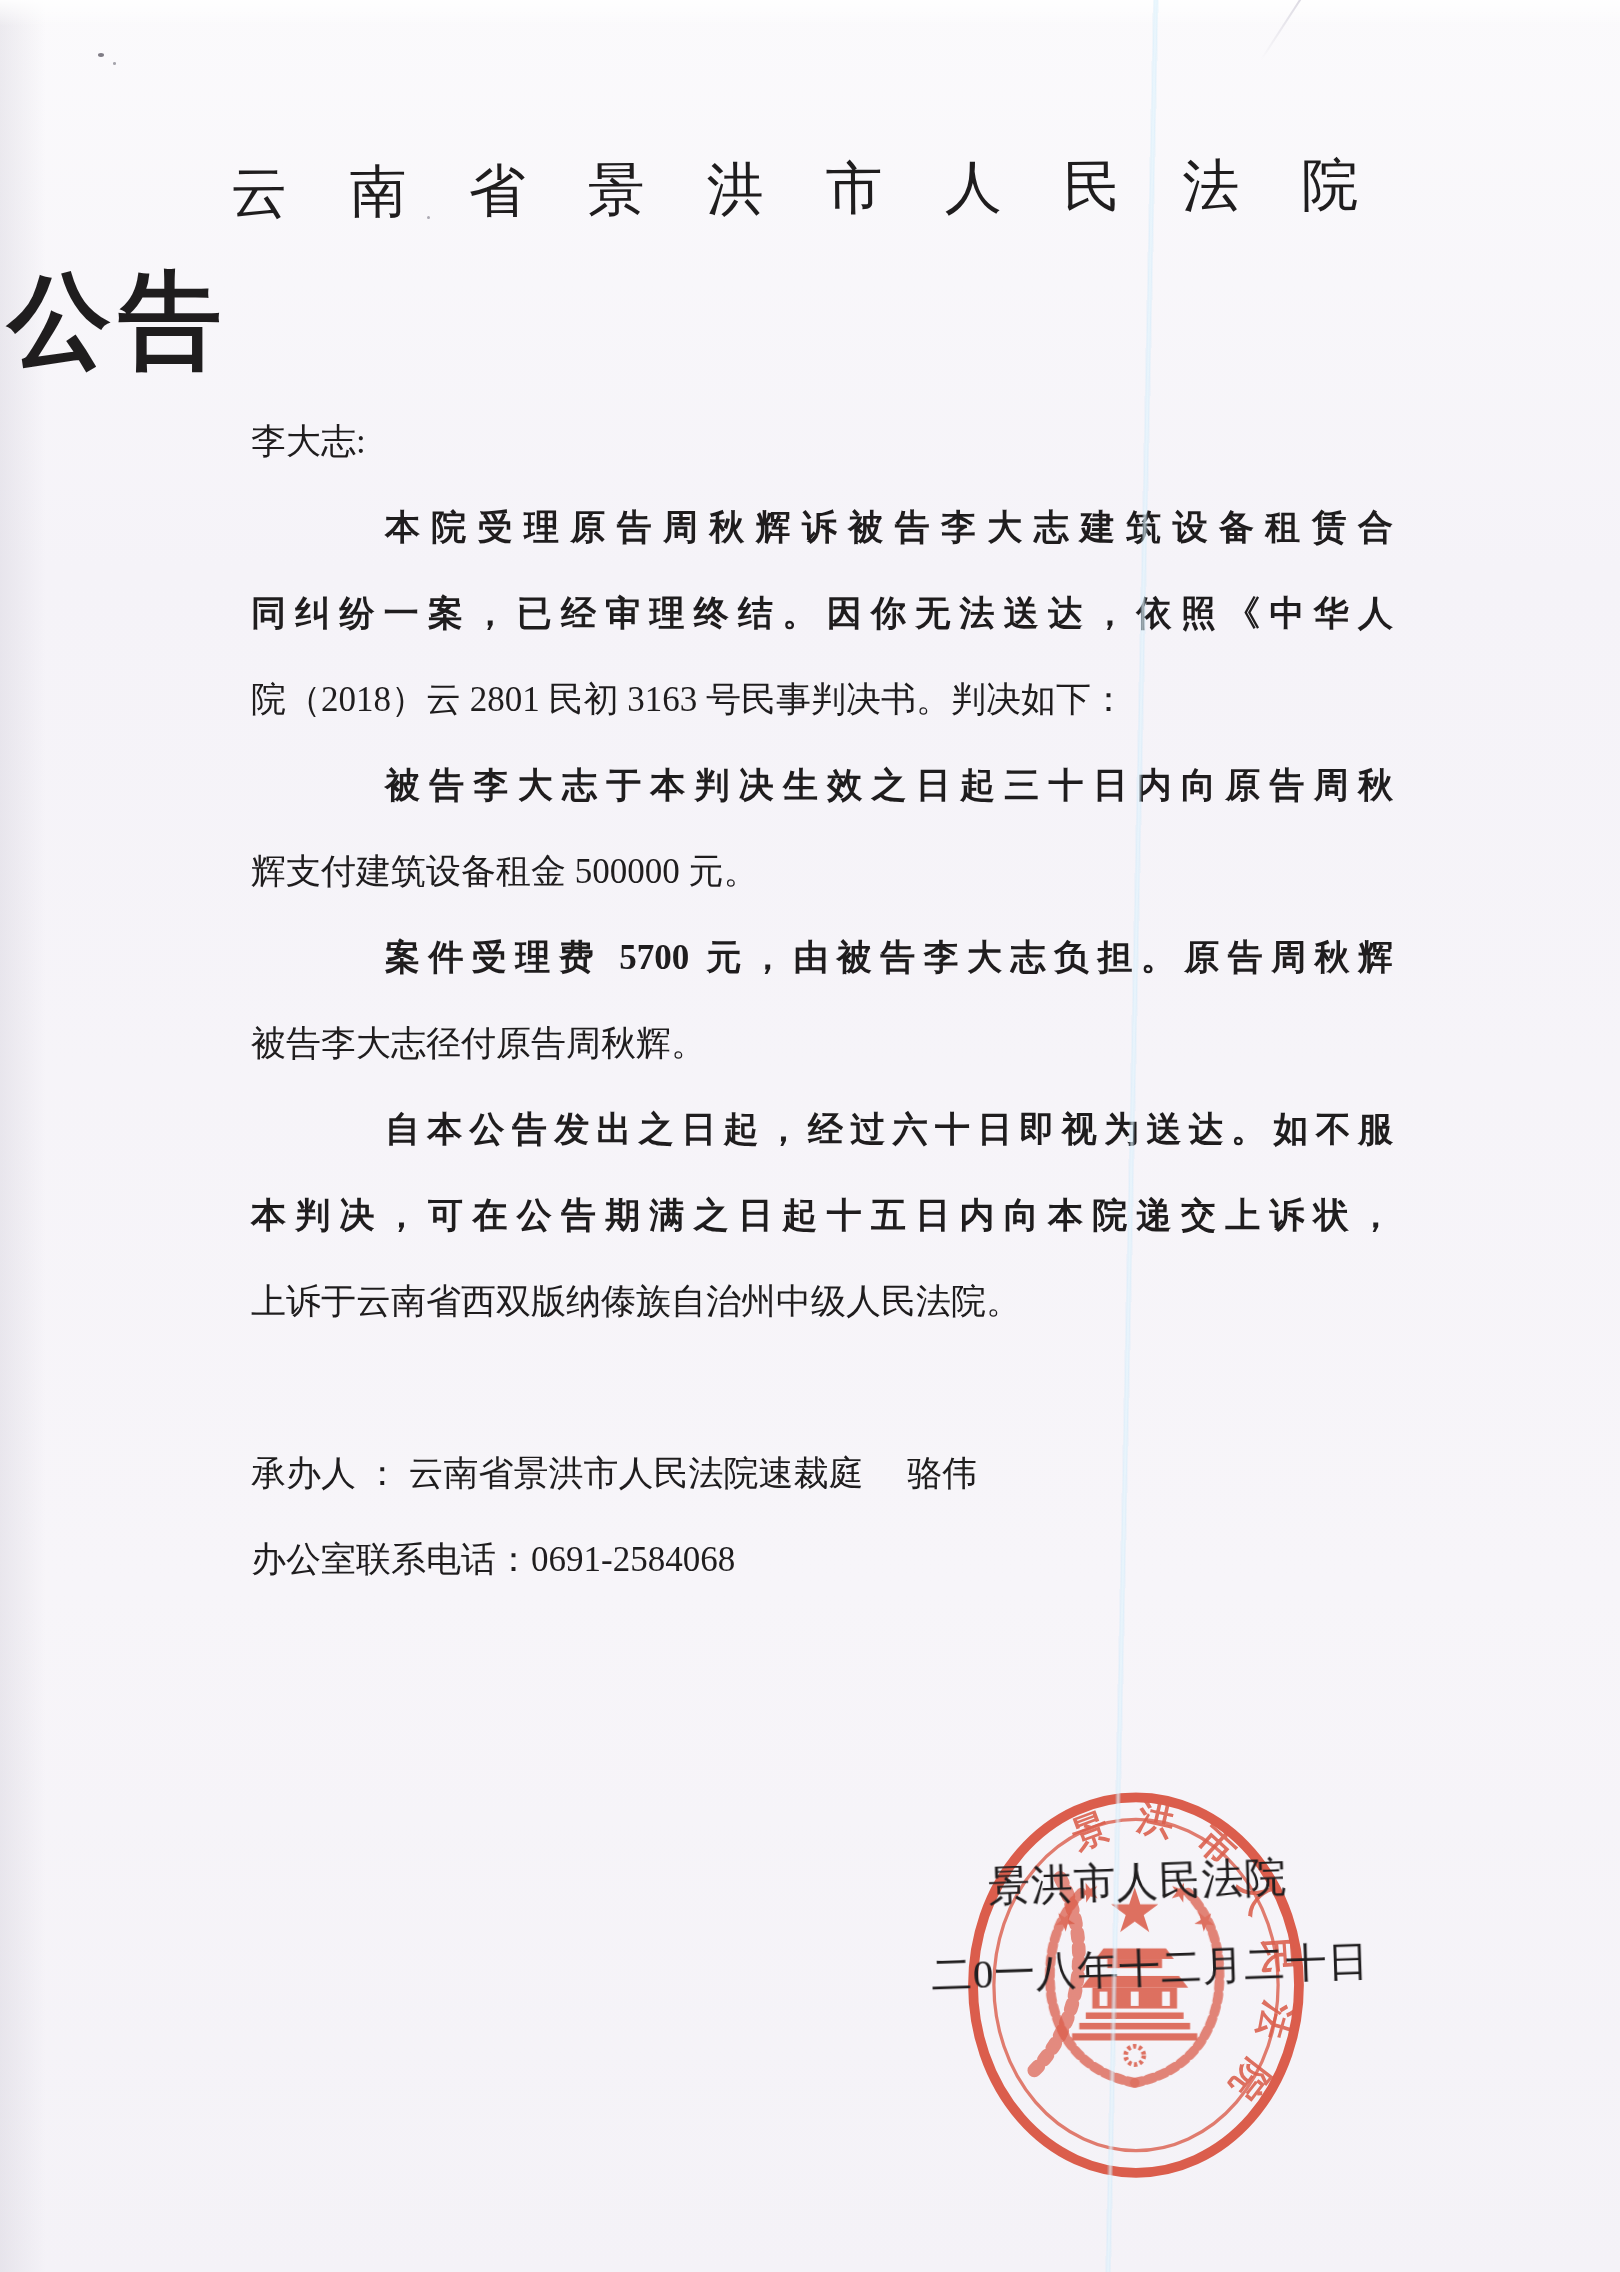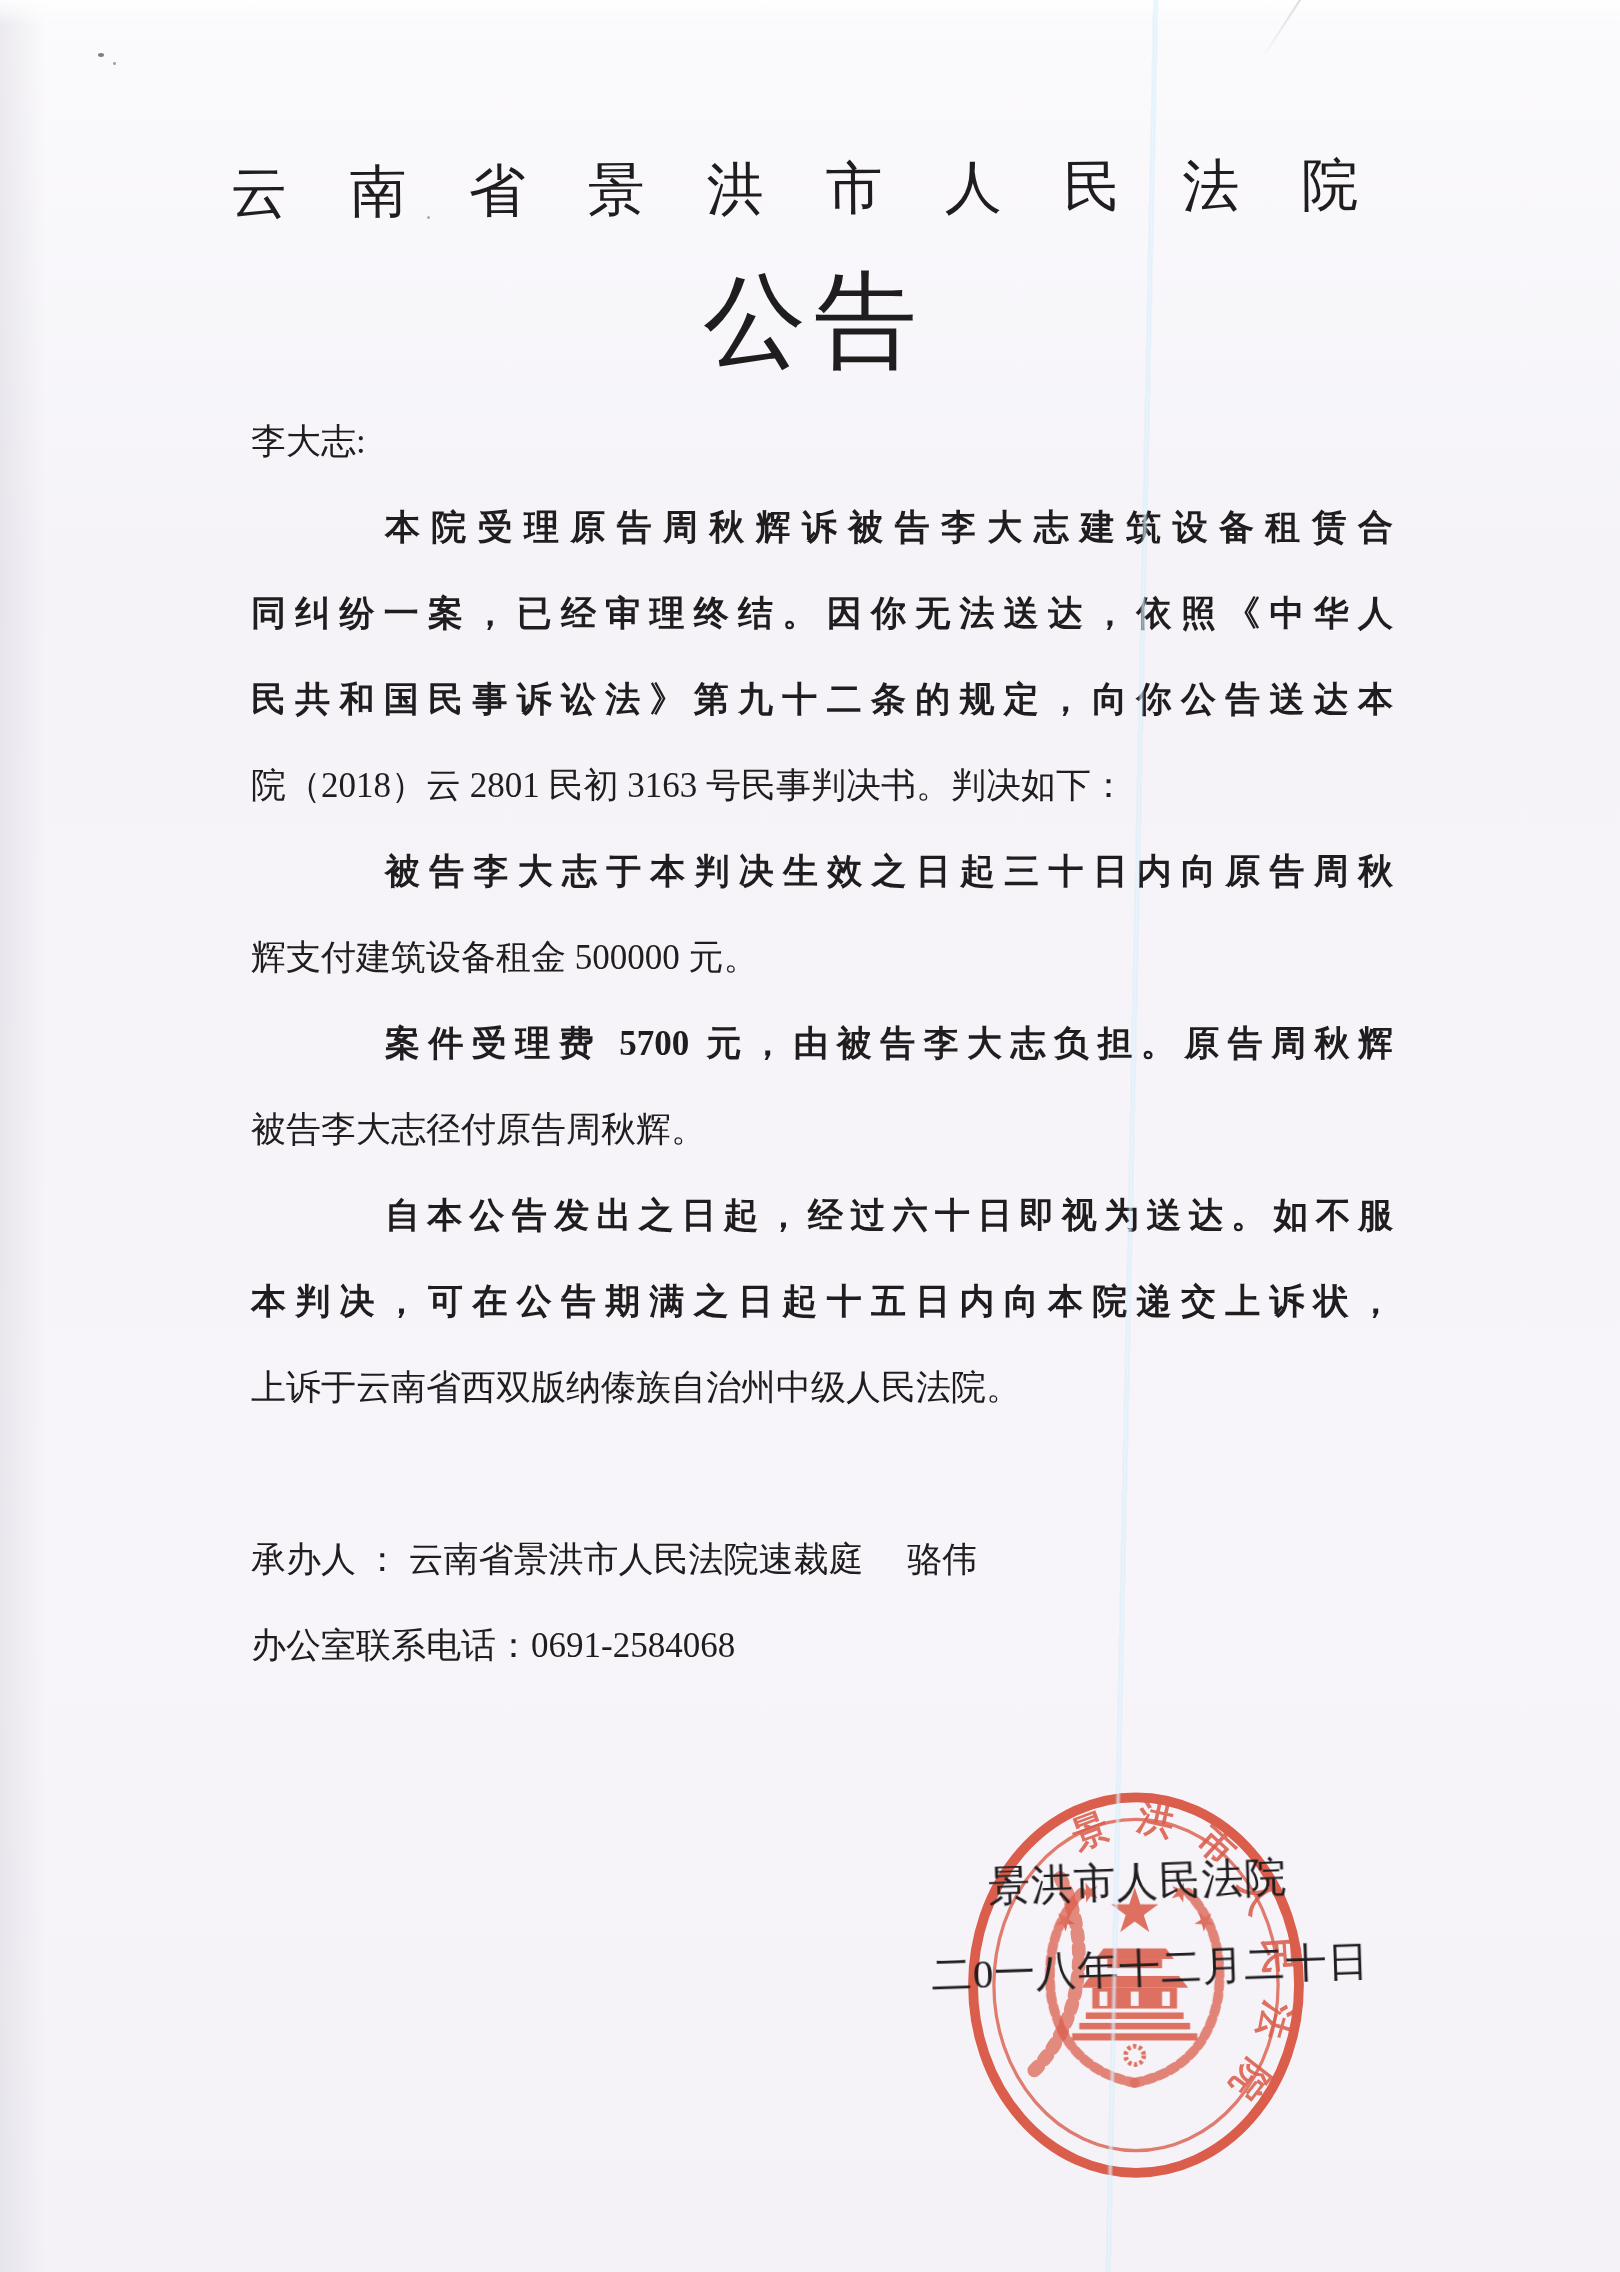--- a/index.html
+++ b/index.html
@@ -14,22 +14,22 @@
     background:linear-gradient(90deg,rgba(190,186,200,0.25),rgba(190,186,200,0));}
   .shade-top{position:absolute;left:0;top:0;width:1620px;height:26px;
     background:linear-gradient(180deg,rgba(255,255,255,0.9),rgba(255,255,255,0));}
 
   .court-title{
     position:absolute;top:151px;left:0;width:1620px;text-align:center;
     font-size:57px;font-weight:400;letter-spacing:62px;text-indent:31px;
     transform:rotate(-0.4deg);white-space:nowrap;
   }
   .notice-title{
-    position:absolute;top:253px;left:0;width:1620px;text-align:center;
-    font-size:103px;font-weight:400;letter-spacing:7.8px;text-indent:7.8px;
+    position:absolute;top:253px;left:0;width:1620px;text-align:left;
+    font-size:103px;font-weight:700;letter-spacing:7.8px;text-indent:7.8px;
   }
   .body-text{
     position:absolute;left:251px;top:399px;width:1142px;
     font-size:35px;line-height:86px;
   }
   .line{height:86px;white-space:pre;}
   .line.fill{white-space:normal;text-align:justify;text-align-last:justify;text-justify:inter-character;font-weight:bold;}
   .line.indent{text-indent:134px;}
 
   .seal-svg{position:absolute;left:960px;top:1788px;width:352px;height:398px;z-index:1;}
@@ -75,21 +75,20 @@
 <div class="speck speck-b"></div>
 <div class="speck speck-c"></div>
 
 <div class="court-title">云南省景洪市人民法院</div>
 <div class="notice-title">公告</div>
 
 <div class="body-text">
     <div class="line">李大志:</div>
     <div class="line indent fill">本院受理原告周秋辉诉被告李大志建筑设备租赁合</div>
     <div class="line fill">同纠纷一案，已经审理终结。因你无法送达，依照《中华人</div>
-    <div class="line fill">民共和国民事诉讼法》第九十二条的规定，向你公告送达本</div>
     <div class="line">院（2018）云 2801 民初 3163 号民事判决书。判决如下：</div>
     <div class="line indent fill">被告李大志于本判决生效之日起三十日内向原告周秋</div>
     <div class="line">辉支付建筑设备租金 500000 元。</div>
     <div class="line indent fill">案件受理费 5700 元，由被告李大志负担。原告周秋辉</div>
     <div class="line">被告李大志径付原告周秋辉。</div>
     <div class="line indent fill">自本公告发出之日起，经过六十日即视为送达。如不服</div>
     <div class="line fill">本判决，可在公告期满之日起十五日内向本院递交上诉状，</div>
     <div class="line">上诉于云南省西双版纳傣族自治州中级人民法院。</div>
     <div class="line"></div>
     <div class="line">承办人 ： 云南省景洪市人民法院速裁庭　 骆伟</div>

